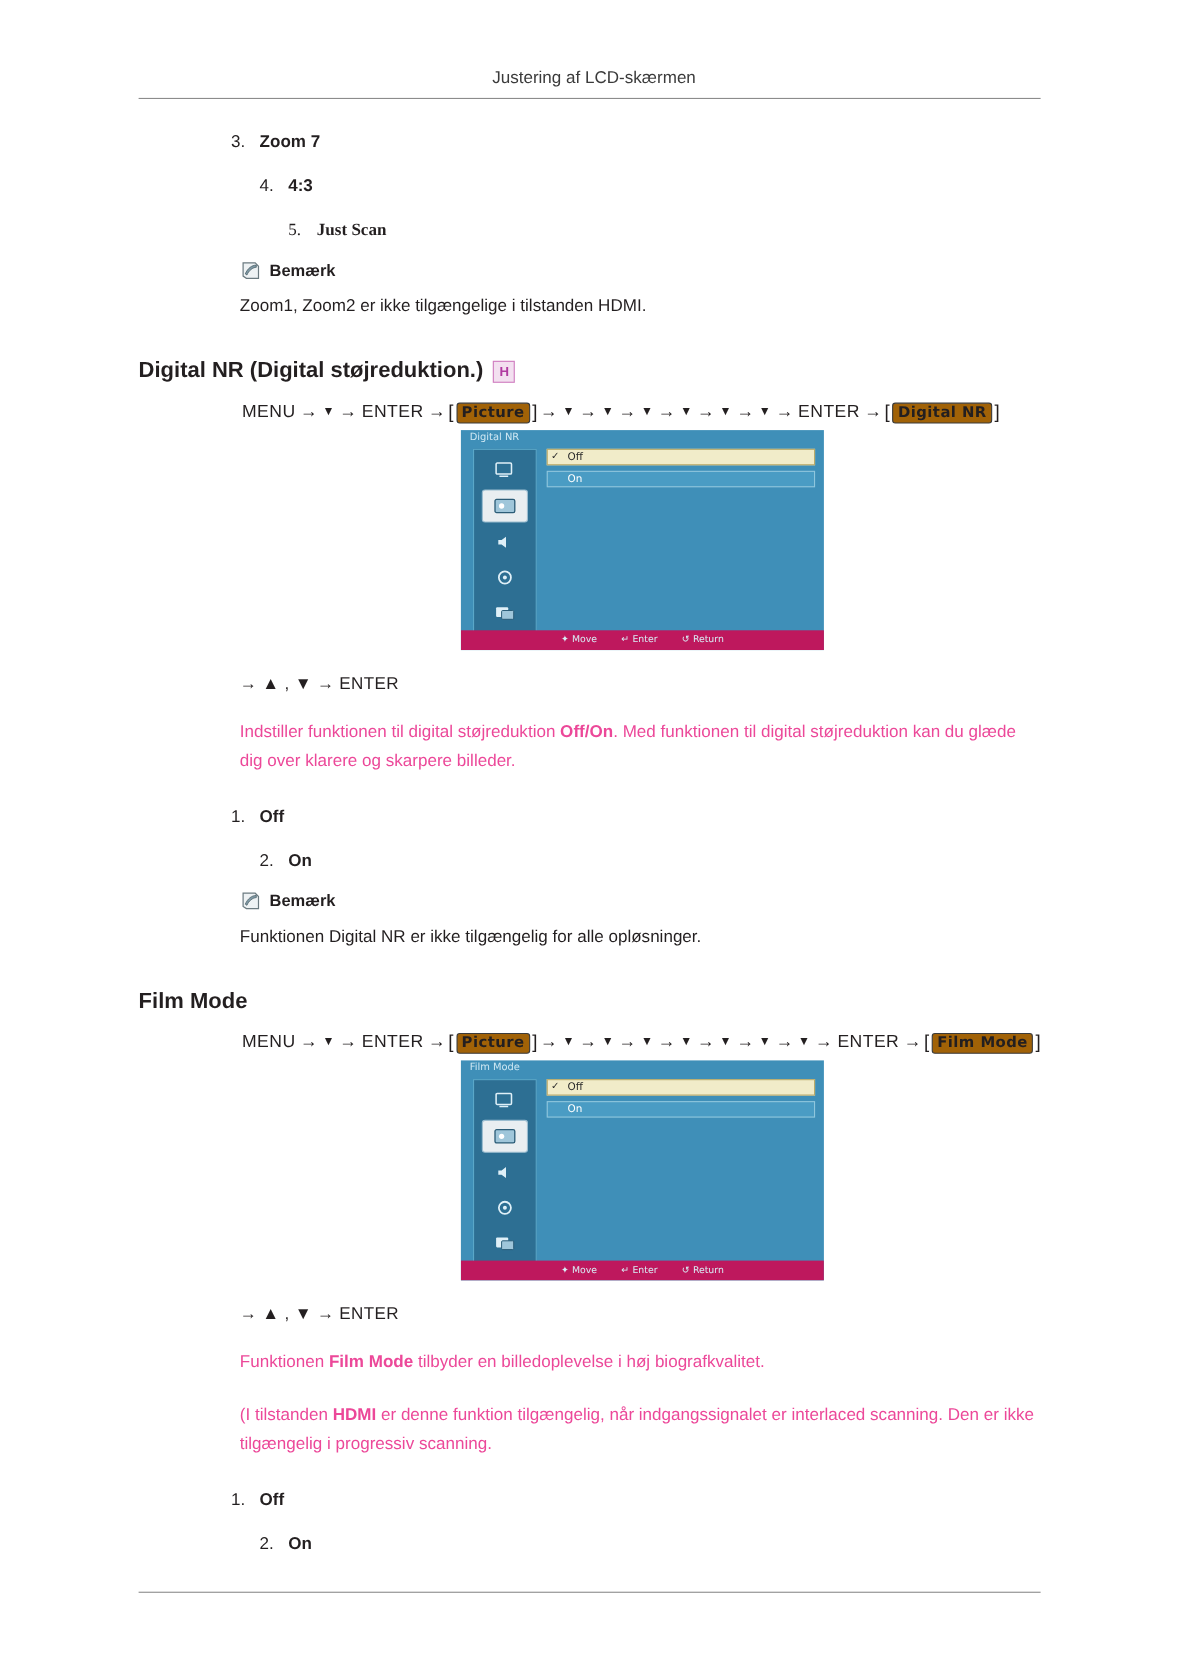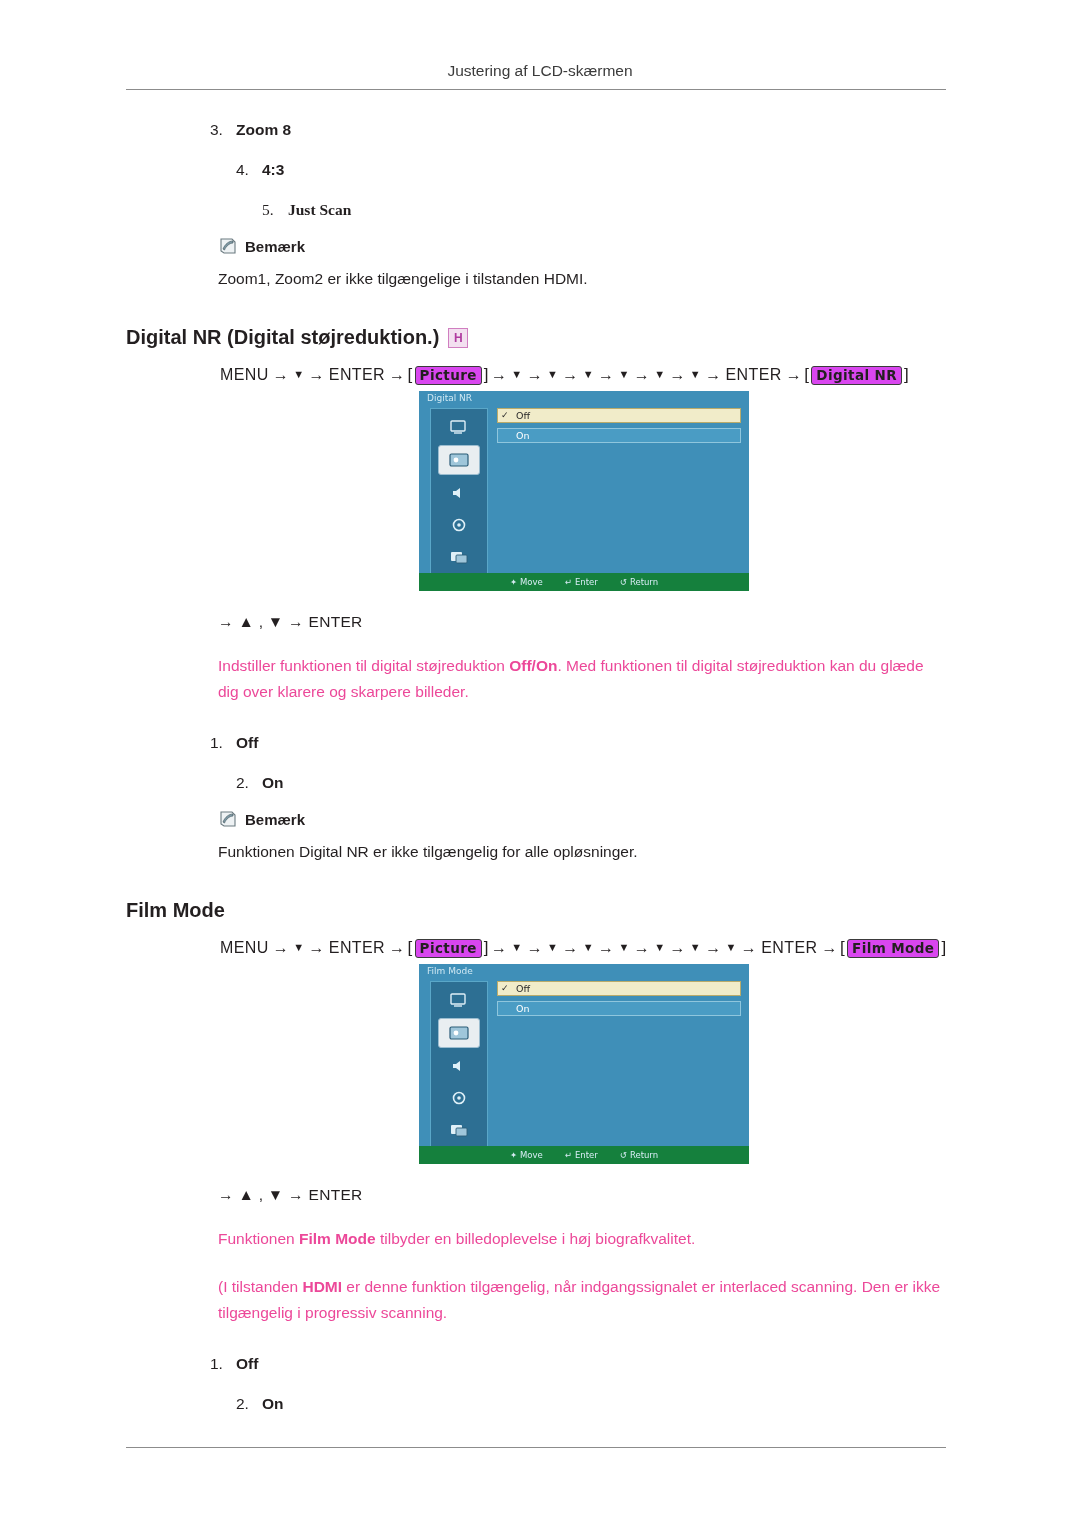--- a/index.html
+++ b/index.html
@@ -140,21 +140,21 @@
   .menupath .seg { margin: 0 2px; }
   .kbd {
     font-family: "DejaVu Sans", sans-serif;
     font-size: 13.5px;
     font-weight: bold;
     border: 1px solid #3b3b3b;
     border-radius: 3px;
     padding: 0 4px;
     display: inline-block;
     line-height: 17px;
-    background: #d946ef;
+    background: #a16207;
     margin: 0 2px;
   }
   .brk {
     font-size: 17px;
     display: inline-block;
   }
   .dn { font-size: 11px; position: relative; top: -1px; }
 
   
   .osd {
@@ -234,21 +234,21 @@
     top: 1px;
     font-size: 9px;
     color: #2a2a2a;
   }
   .osd-bottom {
     position: absolute;
     left: 0;
     right: 0;
     bottom: 0;
     height: 18px;
-    background: #15803d;
+    background: #be185d;
     display: flex;
     align-items: center;
     justify-content: center;
     gap: 22px;
     font-size: 8.5px;
     color: #d8ecf5;
   }
   .osd-bottom span.k { margin-right: 3px; }
 
   .keyline {
@@ -271,21 +271,21 @@
 <body>
 
 <div class="page">
 
   <div class="header-title">Justering af LCD-skærmen</div>
   <div class="header-rule"></div>
 
   <div class="content">
 
     <ul class="numlist">
-      <li class="numitem ind-1"><span class="num">3.</span><span>Zoom 8</span></li>
+      <li class="numitem ind-1"><span class="num">3.</span><span>Zoom 7</span></li>
       <li class="numitem ind-2"><span class="num">4.</span><span>4:3</span></li>
       <li class="numitem ind-3"><span class="num">5.</span><span>Just Scan</span></li>
     </ul>
 
     <div class="note">
       <span class="note-icon">
         <svg width="20" height="20" viewBox="0 0 20 20">
           <path d="M3 15 L3 3 L14 3 L17 6 L17 17 L6 17 Z" fill="#eef2f4" stroke="#6b7a80" stroke-width="1.1"></path>
           <path d="M5 13 C7 8, 11 5, 15 5 L15 7 C12 7, 8 10, 6.5 14 Z" fill="#7f9aa6" stroke="#4a5e66" stroke-width="0.7"></path>
         </svg>

